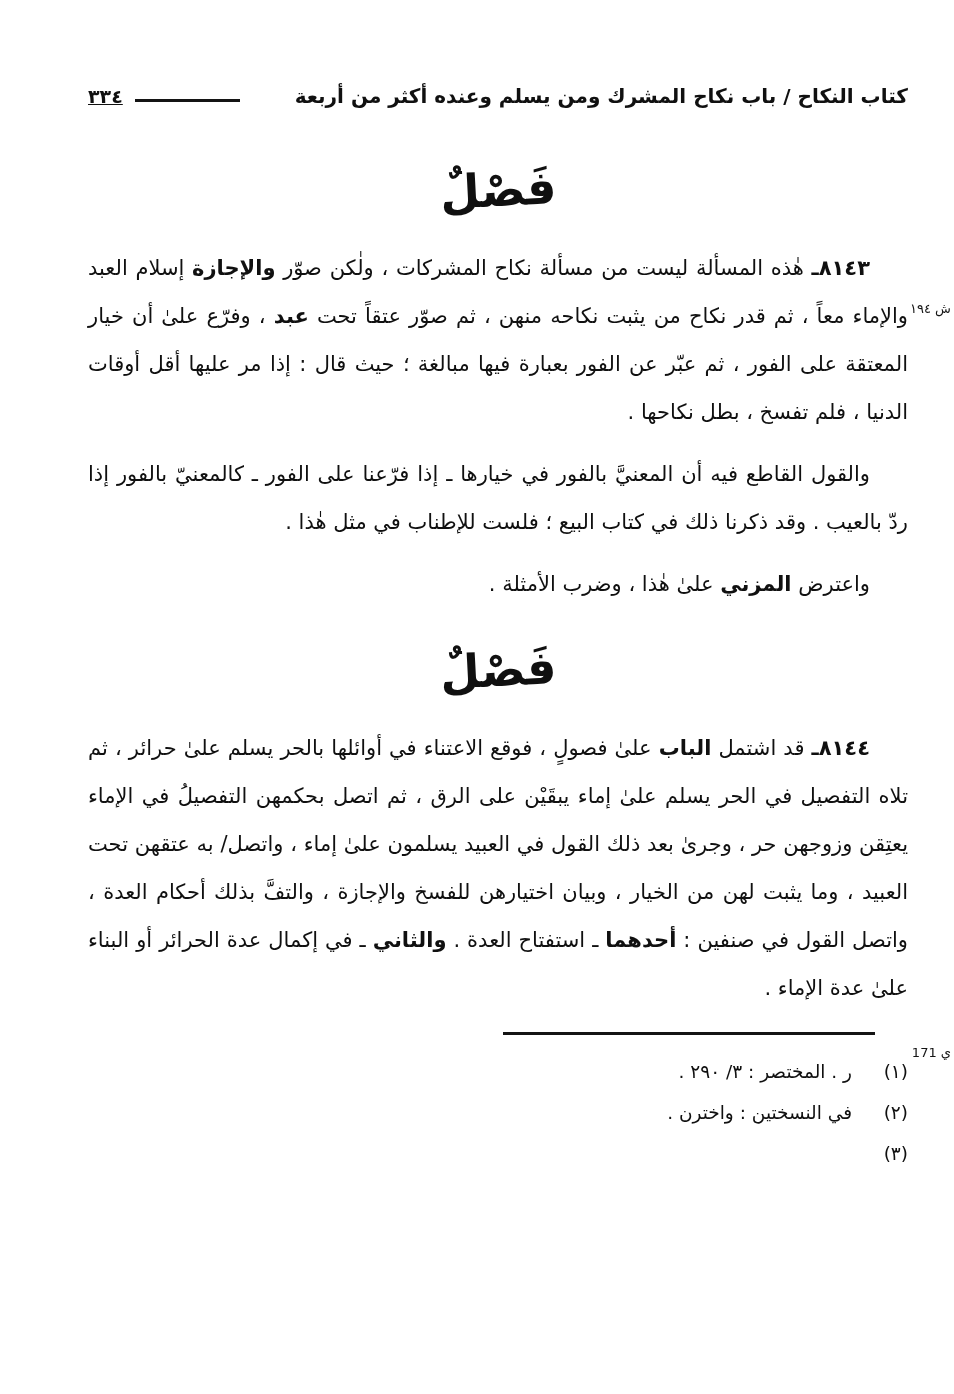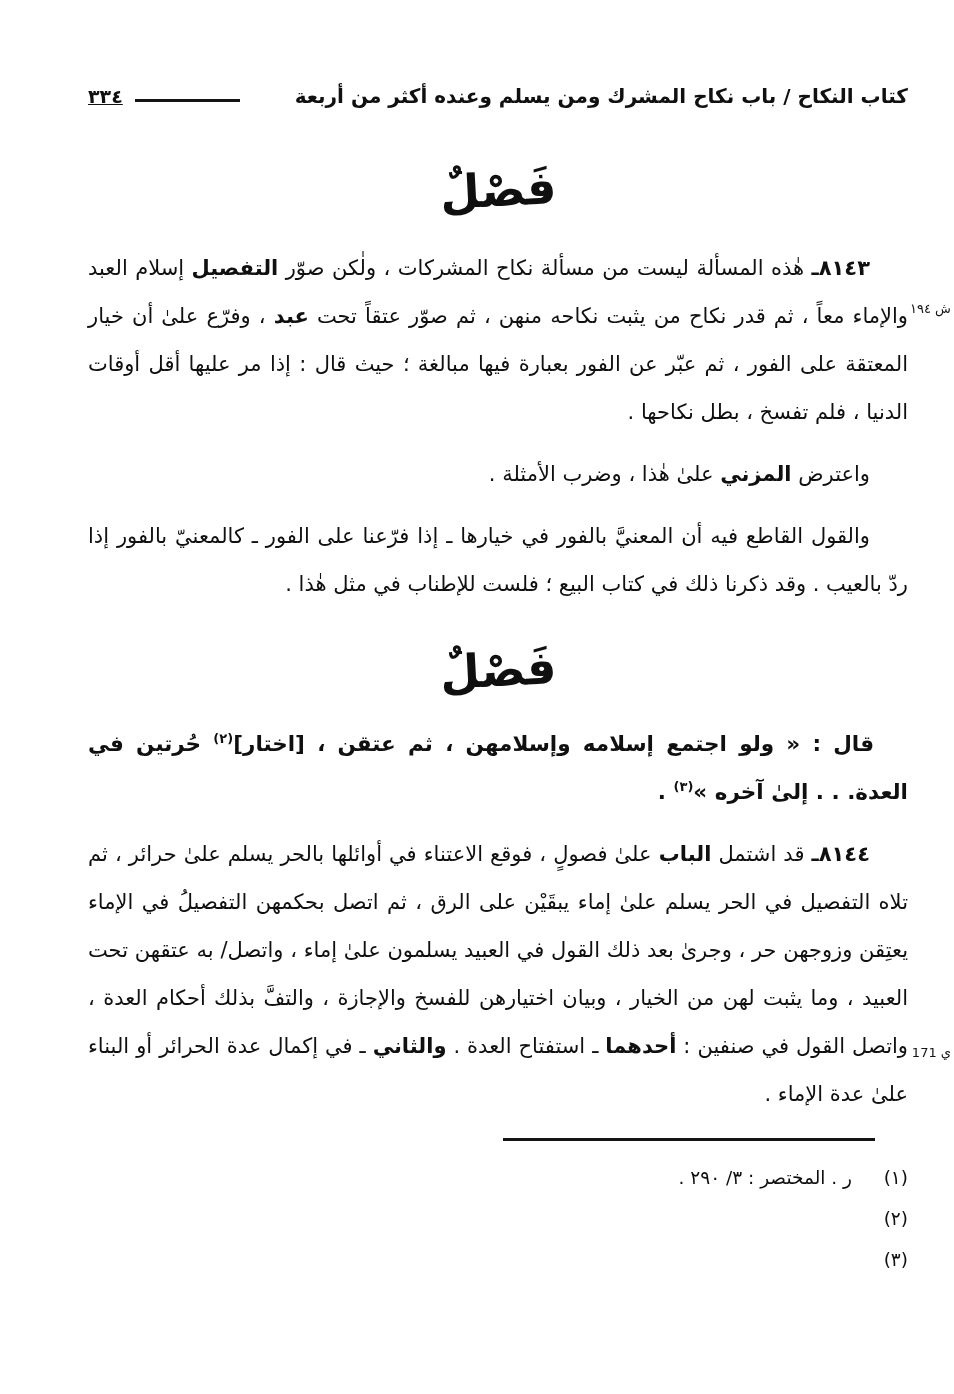--- a/index.html
+++ b/index.html
@@ -78,42 +78,42 @@
 
   <header class="pagehead">
     <span class="head-title">كتاب النكاح / باب نكاح المشرك ومن يسلم وعنده أكثر من أربعة</span>
     <span class="head-rule"></span>
     <span class="head-num">٣٣٤</span>
   </header>
 
   <div class="ornament orn1">فَصْلٌ</div>
 
 
-  <p class="sharh"><b>٨١٤٣ـ</b><span> هٰذه المسألة ليست من مسألة نكاح المشركات ، ولٰكن صوّر </span><b>التفصيل</b><span> إسلام العبد والإماء معاً ، ثم قدر نكاح من يثبت نكاحه منهن ، ثم صوّر عتقاً تحت </span><b>عبد</b><span> ، وفرّع علىٰ أن خيار المعتقة على الفور ، ثم عبّر عن الفور بعبارة فيها مبالغة ؛ حيث قال : إذا مر عليها أقل أوقات الدنيا ، فلم تفسخ ، بطل نكاحها .</span></p>
+  <p class="sharh"><b>٨١٤٣ـ</b><span> هٰذه المسألة ليست من مسألة نكاح المشركات ، ولٰكن صوّر </span><b>والإجازة</b><span> إسلام العبد والإماء معاً ، ثم قدر نكاح من يثبت نكاحه منهن ، ثم صوّر عتقاً تحت </span><b>عبد</b><span> ، وفرّع علىٰ أن خيار المعتقة على الفور ، ثم عبّر عن الفور بعبارة فيها مبالغة ؛ حيث قال : إذا مر عليها أقل أوقات الدنيا ، فلم تفسخ ، بطل نكاحها .</span></p>
+
+  <p class="sharh">والقول القاطع فيه أن المعنيَّ بالفور في خيارها ـ إذا فرّعنا على الفور ـ كالمعنيّ بالفور إذا ردّ بالعيب . وقد ذكرنا ذلك في كتاب البيع ؛ فلست للإطناب في مثل هٰذا .</p>
 
   <p class="sharh"><span>واعترض </span><b>المزني</b><span> علىٰ هٰذا ، وضرب الأمثلة .</span></p>
 
-  <p class="sharh">والقول القاطع فيه أن المعنيَّ بالفور في خيارها ـ إذا فرّعنا على الفور ـ كالمعنيّ بالفور إذا ردّ بالعيب . وقد ذكرنا ذلك في كتاب البيع ؛ فلست للإطناب في مثل هٰذا .</p>
-
   <div class="ornament orn2">فَصْلٌ</div>
 
-  <p class="matn"><span>قال : « ولو اجتمع إسلامه وإسلامهن ، ثم عتقن ، [اختار]</span><sup class="fnref">(٢)</sup><span> حُرتين في العدة. . . إلىٰ آخره »</span><sup class="fnref">(٣)</sup><span> .</span></p>
 
   <p class="sharh"><b>٨١٤٤ـ</b><span> قد اشتمل </span><b>الباب</b><span> علىٰ فصولٍ ، فوقع الاعتناء في أوائلها بالحر يسلم علىٰ حرائر ، ثم تلاه التفصيل في الحر يسلم علىٰ إماء يبقَيْن على الرق ، ثم اتصل بحكمهن التفصيلُ في الإماء يعتِقن وزوجهن حر ، وجرىٰ بعد ذلك القول في العبيد يسلمون علىٰ إماء ، واتصل/ به عتقهن تحت العبيد ، وما يثبت لهن من الخيار ، وبيان اختيارهن للفسخ والإجازة ، والتفَّ بذلك أحكام العدة ، واتصل القول في صنفين : </span><b>أحدهما</b><span> ـ استفتاح العدة . </span><b>والثاني</b><span> ـ في إكمال عدة الحرائر أو البناء علىٰ عدة الإماء .</span></p>
 
   <span class="siglum" id="siglum-1">ش ١٩٤</span>
   <span class="siglum" id="siglum-2">ي 171</span>
 
   <div class="fnrule"></div>
   <div class="footnotes">
     <div class="fnrow">
       <span class="fnnum">(١)</span>
       <span class="fntext">ر . المختصر : ٣/ ٢٩٠ .</span>
     </div>
     <div class="fnrow">
       <span class="fnnum">(٢)</span>
+      <span class="fntext">في النسختين : واخترن .</span>
     </div>
     <div class="fnrow">
       <span class="fnnum">(٣)</span>
     </div>
   </div>
 
 </div>
 
 </body></html>

